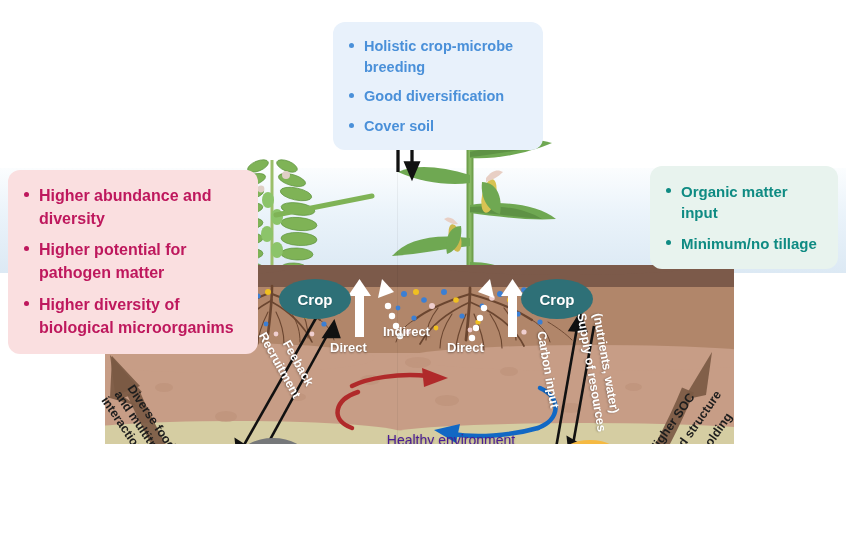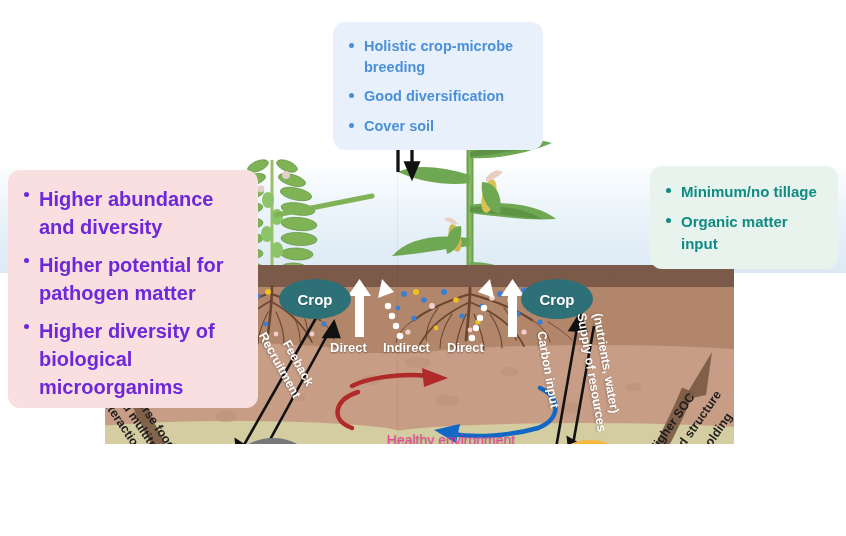--- a/index.html
+++ b/index.html
@@ -42,39 +42,39 @@
   
   .box{position:absolute;border-radius:12px;box-sizing:border-box;}
   .box ul{margin:0;padding:0;list-style:none;}
   .box li{position:relative;padding-left:17px;margin-bottom:9px;font-weight:bold;line-height:1.42;}
   .box li:last-child{margin-bottom:0;}
   .box li:before{content:"";position:absolute;left:2px;top:7px;width:5px;height:5px;border-radius:50%;
         background:currentColor;}
 
   #box-blue{left:318px;top:22px;width:210px;padding:14px 16px 14px 14px;
         background:#e8f1fb;color:#4a90d9;font-size:14.5px;margin-left:15px;}
-  #box-red{left:8px;top:170px;width:250px;padding:15px 12px 6px 14px;
-        background:#fadfe0;color:#6d28d9;font-size:20px;}
+  #box-red{left:8px;top:170px;width:250px;padding:15px 12px 15px 14px;
+        background:#fadfe0;color:#be185d;font-size:16px;}
   #box-green{left:650px;top:166px;width:188px;padding:15px 12px 15px 14px;
         background:#e8f3ee;color:#0f8b83;font-size:15px;}
 
   
   .lbl{position:absolute;font-weight:bold;white-space:nowrap;}
   .lbl.white{color:#fff;text-shadow:0 1px 2px rgba(0,0,0,.35);}
   .lbl.dark{color:#1d1d1d;}
   .lbl.sm{font-size:12.5px;}
 
   .rot-lbl{position:absolute;white-space:nowrap;transform-origin:0 0;}
 
   .accel{position:absolute;left:352px;top:378px;width:210px;text-align:center;
          color:#fff;font-weight:bold;font-size:15px;line-height:1.3;
          text-shadow:0 1px 2px rgba(0,0,0,.3);}
 
   .healthy{position:absolute;left:356px;top:432px;width:190px;text-align:center;
-         color:#ec4899;font-size:14px;text-shadow:0 1px 2px rgba(0,0,0,.3);}
+         color:#4c1d95;font-size:14px;text-shadow:0 1px 2px rgba(0,0,0,.3);}
 
   .dirlbl{position:absolute;color:#fff;font-weight:bold;font-size:13px;
          text-shadow:0 1px 2px rgba(0,0,0,.4);}
 
   .seam{position:absolute;left:397px;top:168px;width:1px;height:345px;background:rgba(0,0,0,.05);}
 </style>
 </head>
 <body>
 
 <div id="stage">
@@ -394,21 +394,21 @@
         </g>
       </g>
     </svg>
 
     <div class="node crop" style="left:279px;top:279px;">Crop</div>
     <div class="node crop" style="left:521px;top:279px;">Crop</div>
     <div class="node biota" style="left:240px;top:438px;">Biota</div>
     <div class="node soil" style="left:559px;top:440px;">Soil</div>
 
     <div class="dirlbl" style="left:330px;top:340px;">Direct</div>
-    <div class="dirlbl" style="left:383px;top:340px;">Indirect</div>
+    <div class="dirlbl" style="left:383px;top:324px;">Indirect</div>
     <div class="dirlbl" style="left:447px;top:340px;">Direct</div>
 
 
     <div class="healthy">Healthy environment</div>
 
     <div class="rot-lbl lbl white sm" style="left:268px;top:330px;transform:rotate(61deg);">Recruitment</div>
     <div class="rot-lbl lbl white sm" style="left:292px;top:338px;transform:rotate(61deg);">Feeback</div>
 
     <div class="rot-lbl lbl white sm" style="left:588px;top:312px;transform:rotate(80deg);">Supply of resources</div>
     <div class="rot-lbl lbl white sm" style="left:604px;top:312px;transform:rotate(80deg);">(nutrients, water)</div>
@@ -441,18 +441,18 @@
   <div class="box" id="box-red">
     <ul>
       <li>Higher abundance and diversity</li>
       <li>Higher potential for pathogen matter</li>
       <li>Higher diversity of biological microorganims</li>
     </ul>
   </div>
 
   <div class="box" id="box-green">
     <ul>
+      <li>Organic matter input</li>
       <li>Minimum/no tillage</li>
-      <li>Organic matter input</li>
     </ul>
   </div>
 
 </div>
 
 </body></html>

